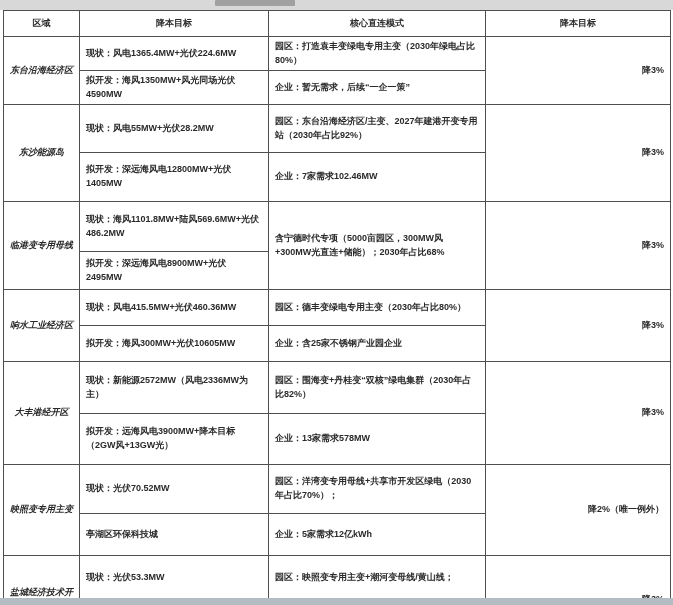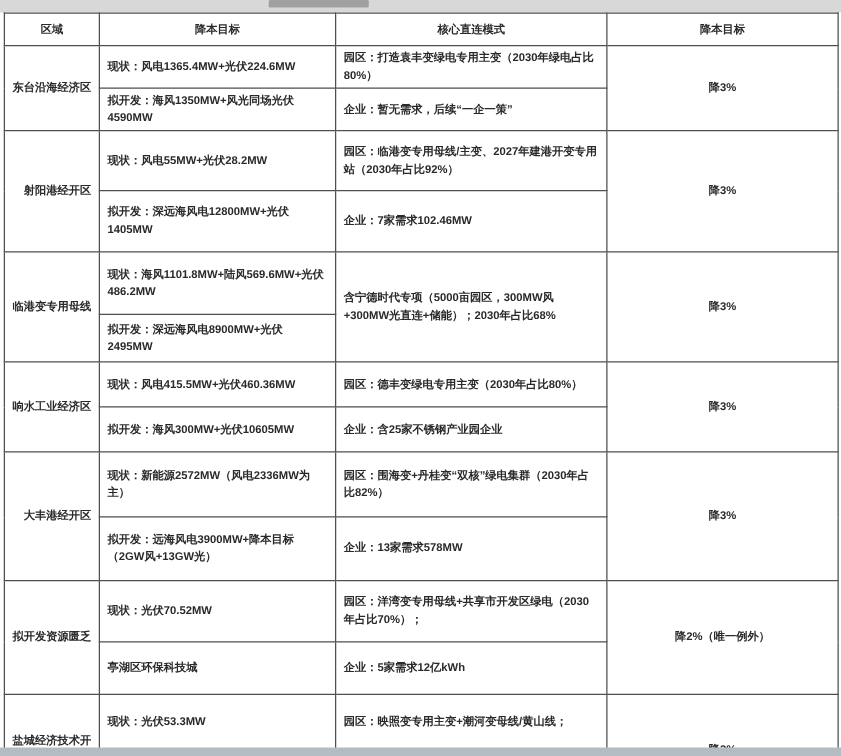--- a/index.html
+++ b/index.html
@@ -38,32 +38,33 @@
     vertical-align:middle;
     margin-left:28px;
   }
   th.hdr{
     font-size:10.5px;
     text-align:center;
     height:21px;
     background:#fff;
   }
   td.region{
-    text-align:right;
+    text-align:center;
     font-size:9px;
     padding:2px 3px;
+    font-style:italic;
   }
   td.source,td.mode{
     text-align:left;
     padding-left:12px;
     padding-right:6px;
   }
   td.mode{padding-left:8px;}
   td.target{
-    text-align:center;
+    text-align:right;
   }
 </style>
 </head>
 <body>
 
 <div class="top-strip">
   <div class="dark-seg"></div>
 </div>
 
 <table class="grid">
@@ -86,23 +87,23 @@
       <td class="source" style="height:29px">现状：风电1365.4MW+光伏224.6MW</td>
       <td class="mode">园区：打造袁丰变绿电专用主变（2030年绿电占比80%）</td>
       <td class="target" rowspan="2">降3%</td>
     </tr>
     <tr>
       <td class="source" style="height:29px">拟开发：海风1350MW+风光同场光伏4590MW</td>
       <td class="mode">企业：暂无需求，后续“一企一策”</td>
     </tr>
 
     <tr>
-      <td class="region" rowspan="2">射阳港经开区</td>
+      <td class="region" rowspan="2">东沙能源岛</td>
       <td class="source" style="height:43px">现状：风电55MW+光伏28.2MW</td>
-      <td class="mode">园区：临港变专用母线/主变、2027年建港开变专用站（2030年占比92%）</td>
+      <td class="mode">园区：东台沿海经济区/主变、2027年建港开变专用站（2030年占比92%）</td>
       <td class="target" rowspan="2">降3%</td>
     </tr>
     <tr>
       <td class="source" style="height:44px">拟开发：深远海风电12800MW+光伏1405MW</td>
       <td class="mode">企业：7家需求102.46MW</td>
     </tr>
 
     <tr>
       <td class="region" rowspan="2">临港变专用母线</td>
       <td class="source" style="height:45px">现状：海风1101.8MW+陆风569.6MW+光伏486.2MW</td>
@@ -129,21 +130,21 @@
       <td class="source" style="height:47px">现状：新能源2572MW（风电2336MW为主）</td>
       <td class="mode">园区：围海变+丹桂变“双核”绿电集群（2030年占比82%）</td>
       <td class="target" rowspan="2">降3%</td>
     </tr>
     <tr>
       <td class="source" style="height:46px">拟开发：远海风电3900MW+降本目标（2GW风+13GW光）</td>
       <td class="mode">企业：13家需求578MW</td>
     </tr>
 
     <tr>
-      <td class="region" rowspan="2">拟开发资源匮乏</td>
+      <td class="region" rowspan="2">映照变专用主变</td>
       <td class="source" style="height:44px">现状：光伏70.52MW</td>
       <td class="mode">园区：洋湾变专用母线+共享市开发区绿电（2030年占比70%）；</td>
       <td class="target" rowspan="2">降2%（唯一例外）</td>
     </tr>
     <tr>
       <td class="source" style="height:37px">亭湖区环保科技城</td>
       <td class="mode">企业：5家需求12亿kWh</td>
     </tr>
 
     <tr>

